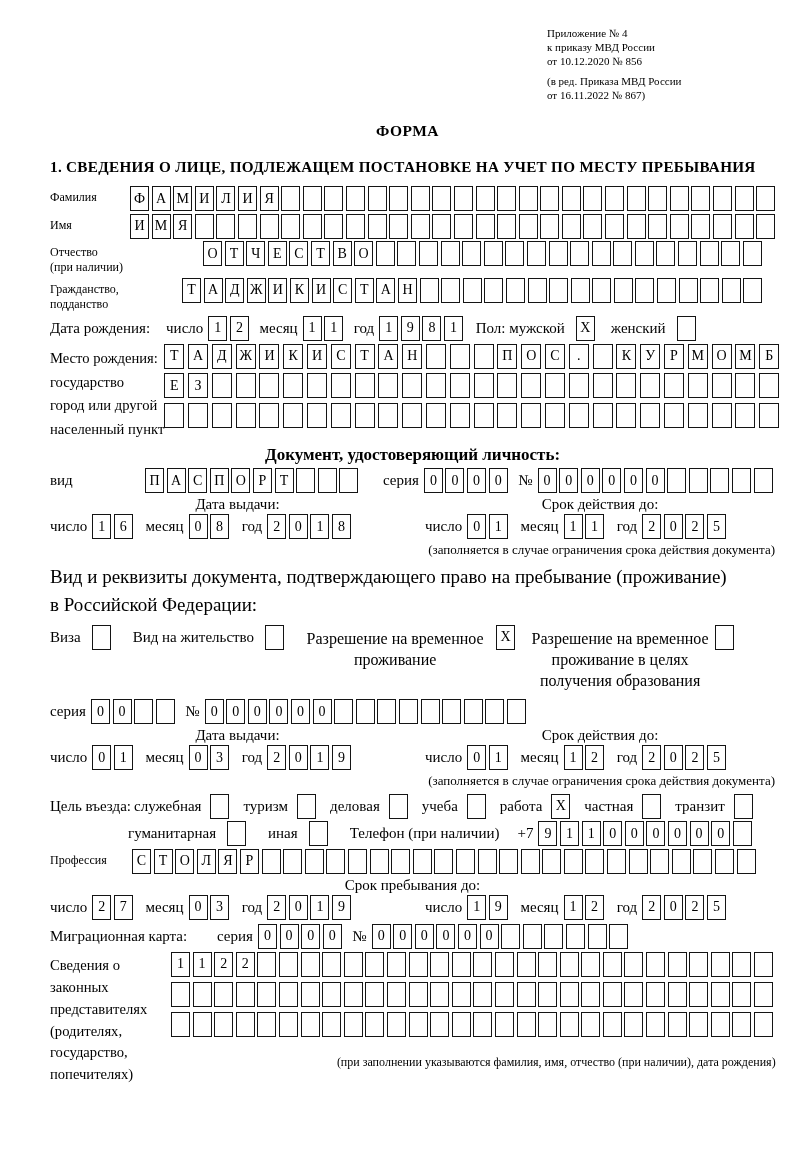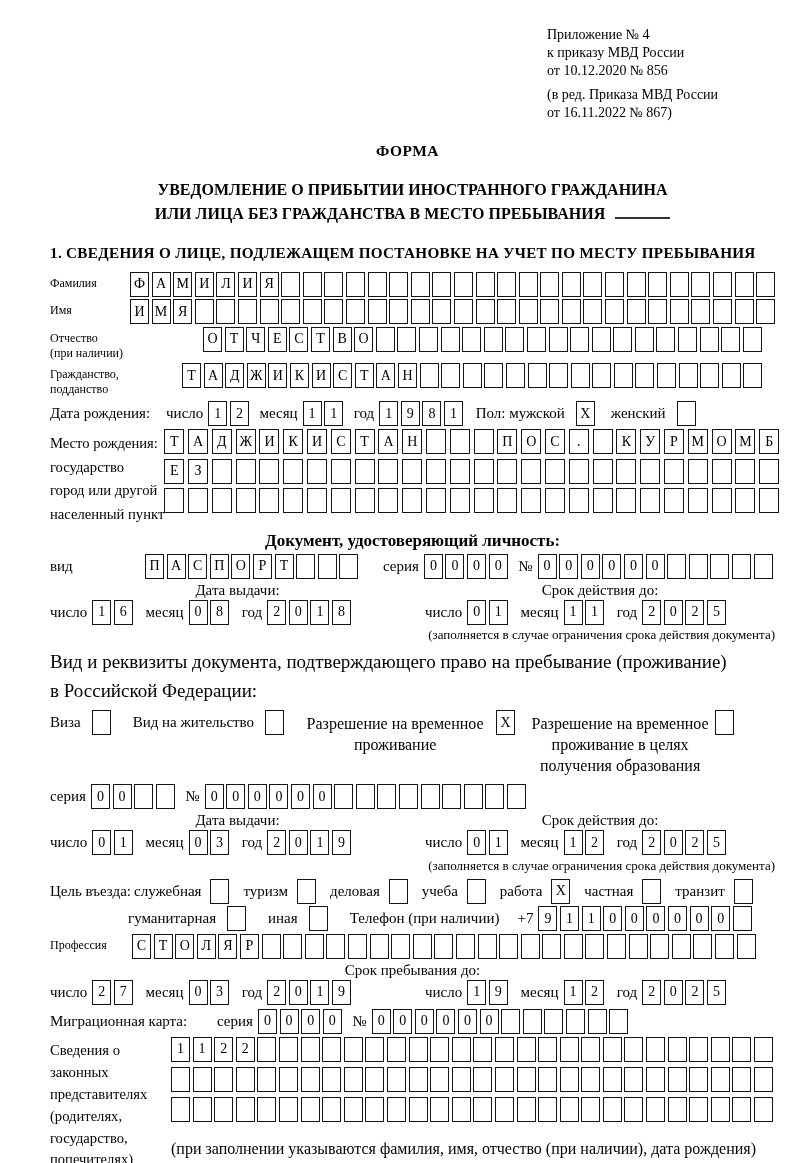--- a/index.html
+++ b/index.html
@@ -1,21 +1,21 @@
 <!DOCTYPE html>
 <html><head>
 <meta charset="utf-8">
 <style>
   * { margin:0; padding:0; box-sizing:border-box; }
   html,body { background:#ffffff; }
   body { font-family:"Liberation Serif", serif; color:#000; }
   .page { width:800px; height:1163px; padding:26px 25px 0 50px; overflow:hidden; background:#fff; position:relative; }
 
   
-  .annex { margin-left:auto; width:228px; font-size:14px; line-height:1.28; }
+  .annex { margin-left:auto; width:228px; font-size:11px; line-height:1.28; }
   .annex .gap { margin-top:6px; }
   .forma { text-align:center; font-weight:bold; font-size:15.5px; margin:20px 10px 0 0; letter-spacing:0.5px; }
 
   .title { text-align:center; font-weight:bold; font-size:16px; line-height:1.5; margin-top:18px; }
   .underline { display:inline-block; width:55px; height:13px; border-bottom:2px solid #333; margin-left:10px; }
 
   .sec { font-weight:bold; font-size:15.2px; margin-top:18px; margin-bottom:10px; letter-spacing:0.3px; white-space:nowrap; }
 
   
   .f-row { display:flex; align-items:flex-start; margin-bottom:2.5px; }
@@ -48,41 +48,37 @@
   .w190 { width:190px; } .w178 { width:178px; }
   .ml16 { margin-left:16px; } .ml22 { margin-left:22px; } .ml10 { margin-left:10px; }
   .mr8 { margin-right:8px; }
 
   .purpose-row .inl { margin-right:3px; }
   .opt { margin-left:14px; }
   .indent78 { margin-left:78px; }
 
   .legal-labels { flex:0 0 105px; padding-top:3px; font-size:14.6px; line-height:1.5; }
   .legal-rows .cells { margin-bottom:5px; }
-  .legal-note { font-size:16px; text-align:left; padding-left:110px; margin-top:2px; }
+  .legal-note { font-size:12px; text-align:right; padding-left:110px; margin-top:2px; }
 </style>
 </head>
 <body>
 
 <div class="page">
 
   <div class="annex">
     <div>Приложение № 4</div>
     <div>к приказу МВД России</div>
     <div>от 10.12.2020 № 856</div>
     <div class="gap">(в ред. Приказа МВД России</div>
     <div>от 16.11.2022 № 867)</div>
   </div>
 
   <div class="forma">ФОРМА</div>
 
-  <div class="title">
-    <div>УВЕДОМЛЕНИЕ О ПРИБЫТИИ ИНОСТРАННОГО ГРАЖДАНИНА</div>
-    <div><span>ИЛИ ЛИЦА БЕЗ ГРАЖДАНСТВА В МЕСТО ПРЕБЫВАНИЯ</span><span class="underline"></span></div>
-  </div>
 
   <div class="sec">1. СВЕДЕНИЯ О ЛИЦЕ, ПОДЛЕЖАЩЕМ ПОСТАНОВКЕ НА УЧЕТ ПО МЕСТУ ПРЕБЫВАНИЯ</div>
 
   <div class="f-row">
     <div class="f-label w80">Фамилия</div>
     <div class="cells">
         <span class="cell">Ф</span>
         <span class="cell">А</span>
         <span class="cell">М</span>
         <span class="cell">И</span>

